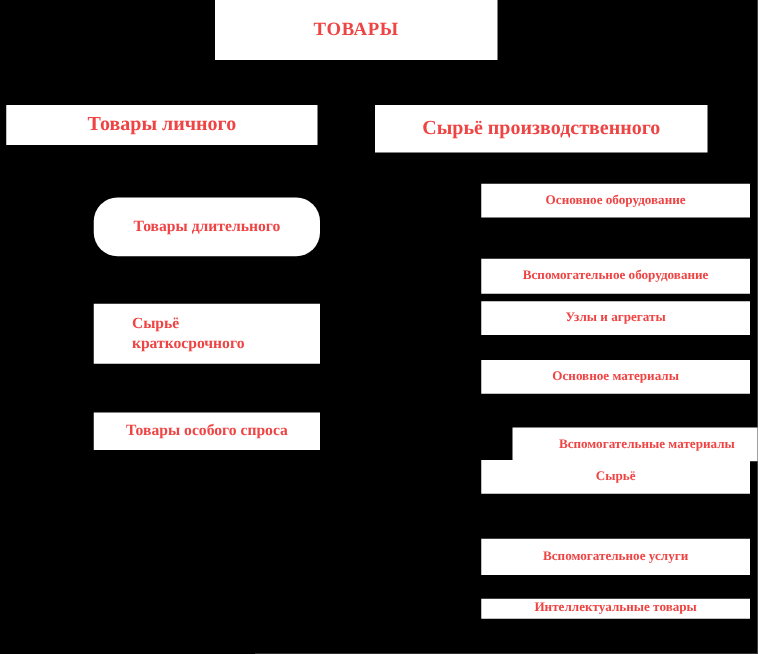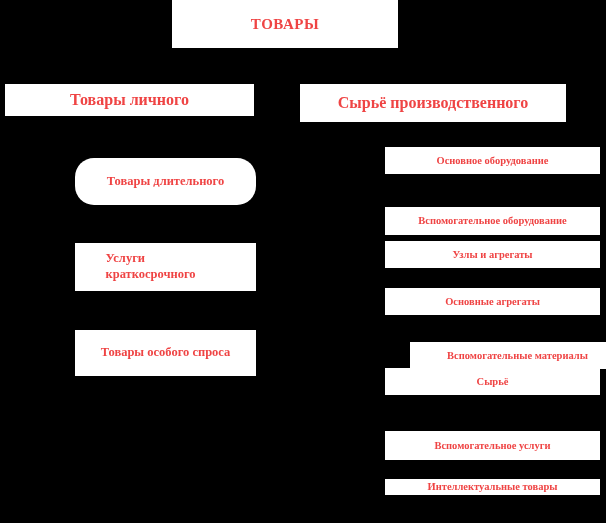--- a/index.html
+++ b/index.html
@@ -35,21 +35,21 @@
   }
   .left-header {
     left: 5px; top: 84px; width: 249px; height: 32px;
     font-size: 16px;
   }
   .right-header {
     left: 300px; top: 84px; width: 266px; height: 38px;
     font-size: 16px;
   }
   .left-item {
-    left: 75px; width: 181px; height: 46px;
+    left: 75px; width: 181px; height: 30px;
     font-size: 12.5px;
   }
   .left-item-0 { top: 158px; height: 47px; border-radius: 19px; }
   .left-item-1 { top: 243px; height: 48px; }
   .left-item-2 { top: 330px; }
   .left-item-3 { top: 410px; }
   .left-item-1 span {
     max-width: 120px;      
     margin: 0 auto;
   }
@@ -81,42 +81,42 @@
 
   <div class="box right-header">
     <span>Сырьё производственного</span>
   </div>
 
   <div class="box left-item left-item-0">
     <span>Товары длительного</span>
   </div>
 
   <div class="box left-item left-item-1">
-    <span>Услуги краткосрочного</span>
+    <span>Сырьё краткосрочного</span>
   </div>
 
   <div class="box left-item left-item-2">
     <span>Товары особого спроса</span>
   </div>
 
 
   <div class="box right-item right-item-0">
     <span>Основное оборудование</span>
   </div>
 
   <div class="box right-item right-item-1">
     <span>Вспомогательное оборудование</span>
   </div>
 
   <div class="box right-item right-item-2">
     <span>Узлы и агрегаты</span>
   </div>
 
   <div class="box right-item right-item-3">
-    <span>Основные агрегаты</span>
+    <span>Основное материалы</span>
   </div>
 
   <div class="box right-item right-item-4">
     <span>Вспомогательные материалы</span>
   </div>
 
   <div class="box right-item right-item-5">
     <span>Сырьё</span>
   </div>
 

